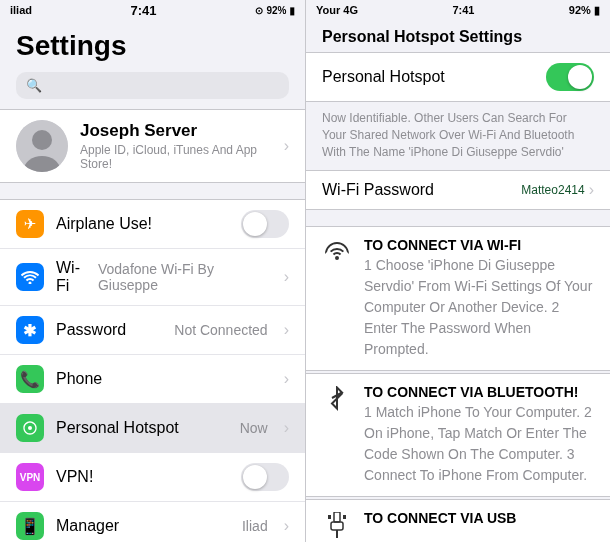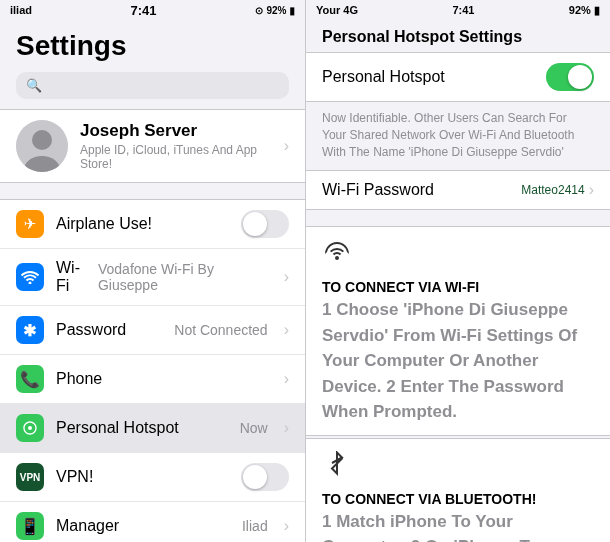--- a/index.html
+++ b/index.html
@@ -124,21 +124,21 @@
       align-items: center;
       justify-content: center;
       color: #fff;
       font-size: 15px;
       flex-shrink: 0;
     }
     .icon-orange { background: #ff9500; }
     .icon-blue { background: #007aff; }
     .icon-blue-bt { background: #007aff; }
     .icon-green { background: #34c759; }
-    .icon-vpn { background: #14532d; }
+    .icon-vpn { background: #d946ef; }
     .icon-manager { background: #34c759; }
     .icon-phone { background: #34c759; }
 
     .row-label { flex: 1; font-size: 16px; color: #000; }
     .row-value { font-size: 14px; color: #8e8e93; margin-right: 4px; margin-left: 6px; }
 
     
     .toggle {
       width: 48px;
       height: 28px;
@@ -227,33 +227,32 @@
 
     .connect-row {
       background: #fff;
       border-top: 0.5px solid #c7c7cc;
       border-bottom: 0.5px solid #c7c7cc;
       display: flex;
       align-items: flex-start;
       padding: 10px 16px;
       gap: 12px;
       margin-bottom: 1px;
-      flex-direction: column;
     }
     .connect-icon {
       width: 30px;
       height: 30px;
       display: flex;
       align-items: center;
       justify-content: center;
       flex-shrink: 0;
     }
     .connect-text { flex: 1; }
     .connect-title { font-size: 14px; font-weight: 600; color: #000; margin-bottom: 2px; }
-    .connect-steps { font-size: 17px; color: #8e8e93; line-height: 1.5; font-weight: bold; }
+    .connect-steps { font-size: 14px; color: #8e8e93; line-height: 1.5; }
 
     
   </style>
 </head>
 <body>
 
 <div class="left-panel">
 
   <div class="status-bar">
     <span class="carrier">iliad</span>

